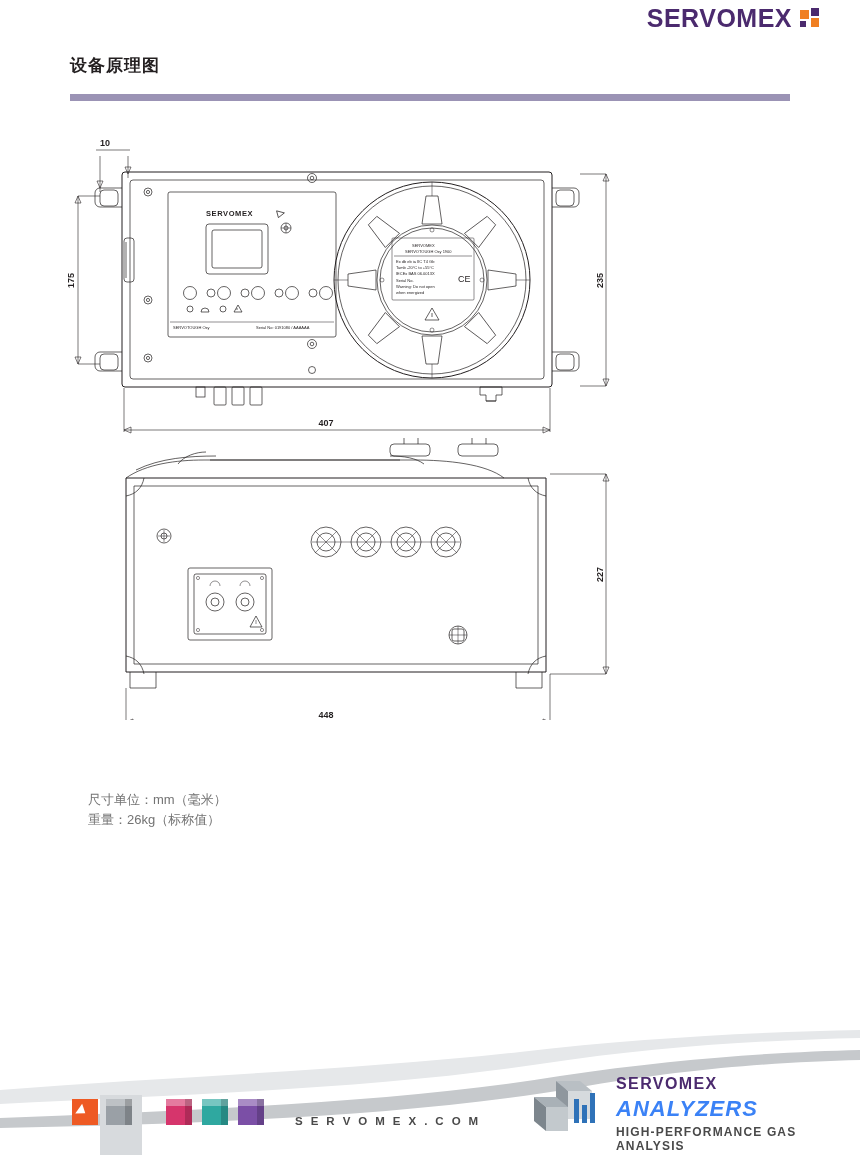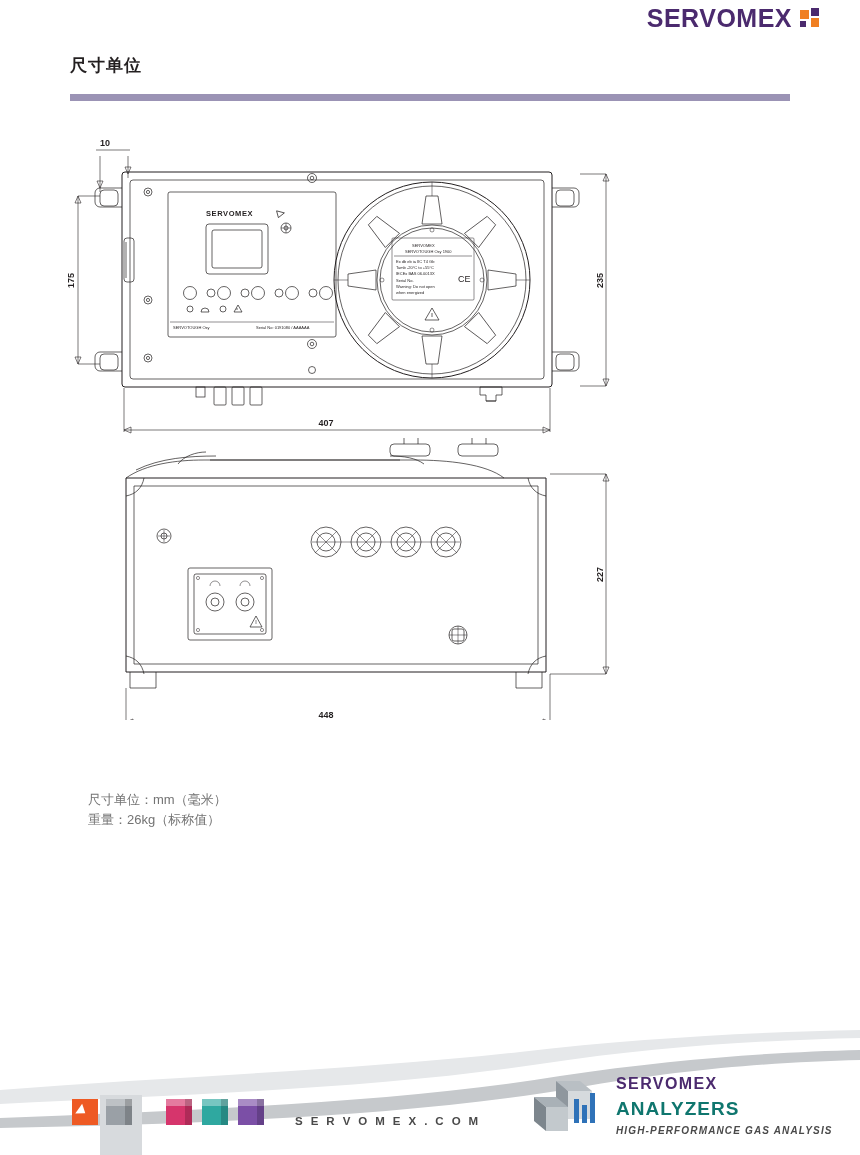--- a/index.html
+++ b/index.html
@@ -143,40 +143,40 @@
     bottom: 14px;
     width: 310px;
     height: 66px;
   }
   .fl-cubes { position: absolute; left: 0; top: 4px; width: 78px; height: 56px; }
   .fl-text { position: absolute; left: 86px; top: 0; }
   .fl-servomex {
     font-size: 16px; font-weight: bold; color: #4b2a6e; letter-spacing: 1.4px;
   }
   .fl-analyzers {
-    font-size: 19px; font-weight: bold; color: #0f766e; letter-spacing: 1px; line-height: 32px;
+    font-size: 22px; font-weight: bold; color: #3b82f6; letter-spacing: 1px; line-height: 32px; font-style: italic;
   }
   .fl-sub {
-    font-size: 10px; font-weight: bold; color: #4a4a4a; letter-spacing: 1.15px; font-style: italic;
+    font-size: 12px; font-weight: bold; color: #4a4a4a; letter-spacing: 1.15px;
   }
 </style>
 </head>
 <body>
 
 <div class="brand-header">
   <div class="brand-logo">SERVOMEX</div>
   <div class="brand-mark">
     <i class="bm1"></i>
       <i class="bm2"></i>
       <i class="bm3"></i>
       <i class="bm4"></i>
   </div>
 </div>
 
-<div class="page-title">尺寸单位</div>
+<div class="page-title">设备原理图</div>
 <div class="title-rule"></div>
 
 <div class="drawing">
 <svg width="740" height="590" viewBox="0 0 740 590" xmlns="http://www.w3.org/2000/svg">
   <defs>
     <style>
       .ln  { fill:none; stroke:#231f20; stroke-width:1; }
       .lnT { fill:none; stroke:#231f20; stroke-width:0.7; }
       .lnH { fill:none; stroke:#231f20; stroke-width:0.5; }
       .dim { fill:none; stroke:#231f20; stroke-width:0.6; }

